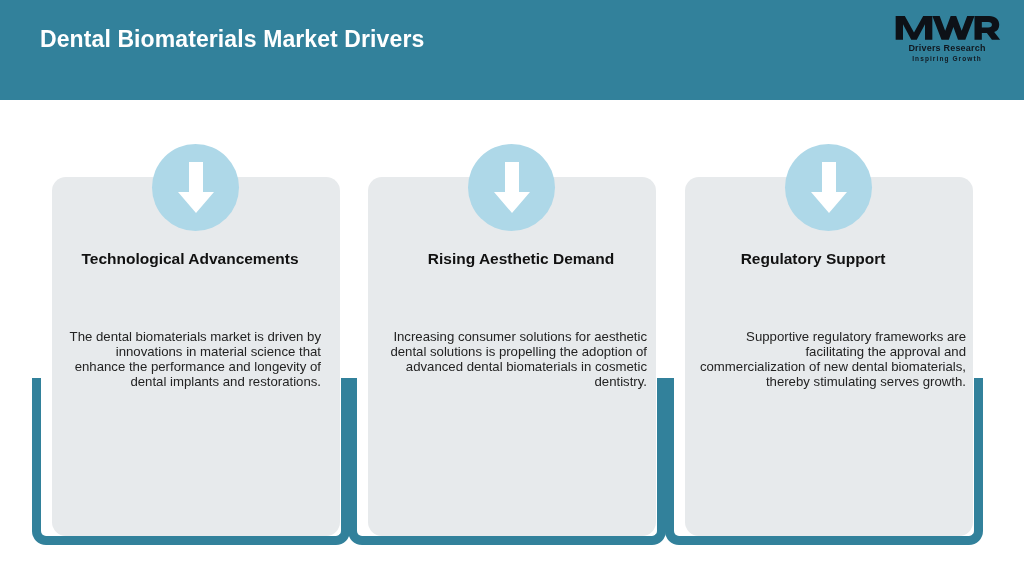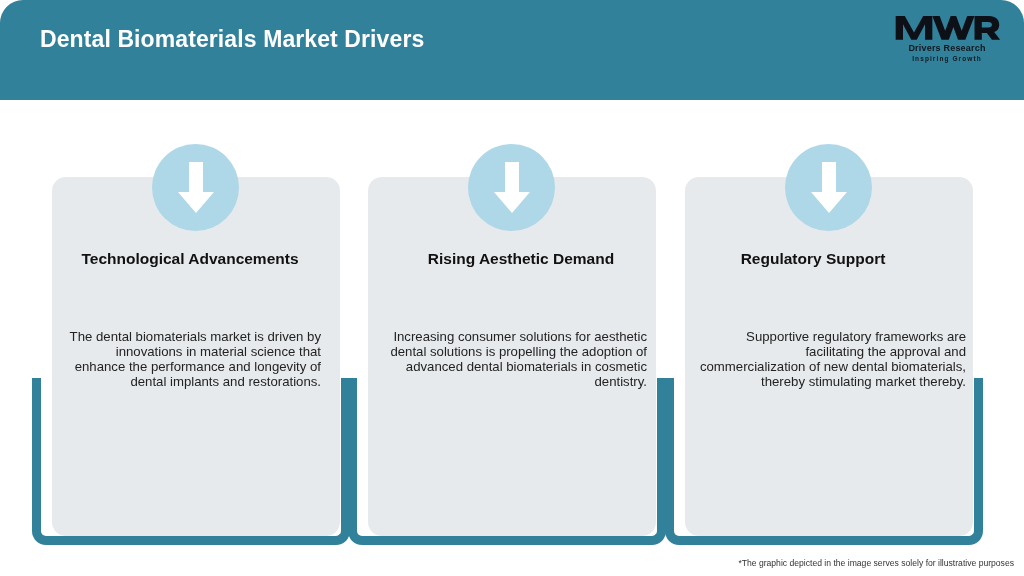--- a/index.html
+++ b/index.html
@@ -9,21 +9,20 @@
   }
   body {
     font-family: "Liberation Sans", sans-serif;
   }
   #page {
     position: relative;
     width: 1024px;
     height: 576px;
     background: #ffffff;
     overflow: hidden;
-    border-radius: 23px;
   }
 
   
   .header-bar {
     position: absolute;
     left: 0;
     top: 0;
     width: 1024px;
     height: 100px;
     background: #32819b;
@@ -201,20 +200,19 @@
 
     <div class="card-slot" style="left:0">
       <div class="bracket" style="left:665px; width:318px;"></div>
       <div class="card" style="left:685px; width:288px;"></div>
       <div class="icon-circle" style="left:785px;">
         <svg width="40" height="52" viewBox="0 0 40 52">
           <path d="M13 0 L27 0 L27 30 L38 30 L20 51 L2 30 L13 30 Z" fill="#ffffff"></path>
         </svg>
       </div>
       <div class="card-title" style="left:685px; width:256px;">Regulatory Support</div>
-      <div class="card-body" style="left:698px; width:268px;">Supportive regulatory frameworks are facilitating the approval and commercialization of new dental biomaterials, thereby stimulating market thereby.</div>
+      <div class="card-body" style="left:698px; width:268px;">Supportive regulatory frameworks are facilitating the approval and commercialization of new dental biomaterials, thereby stimulating serves growth.</div>
     </div>
 
   </div>
 
-  <div class="disclaimer-note">*The graphic depicted in the image serves solely for illustrative purposes</div>
 
 </div>
 
 </body></html>

